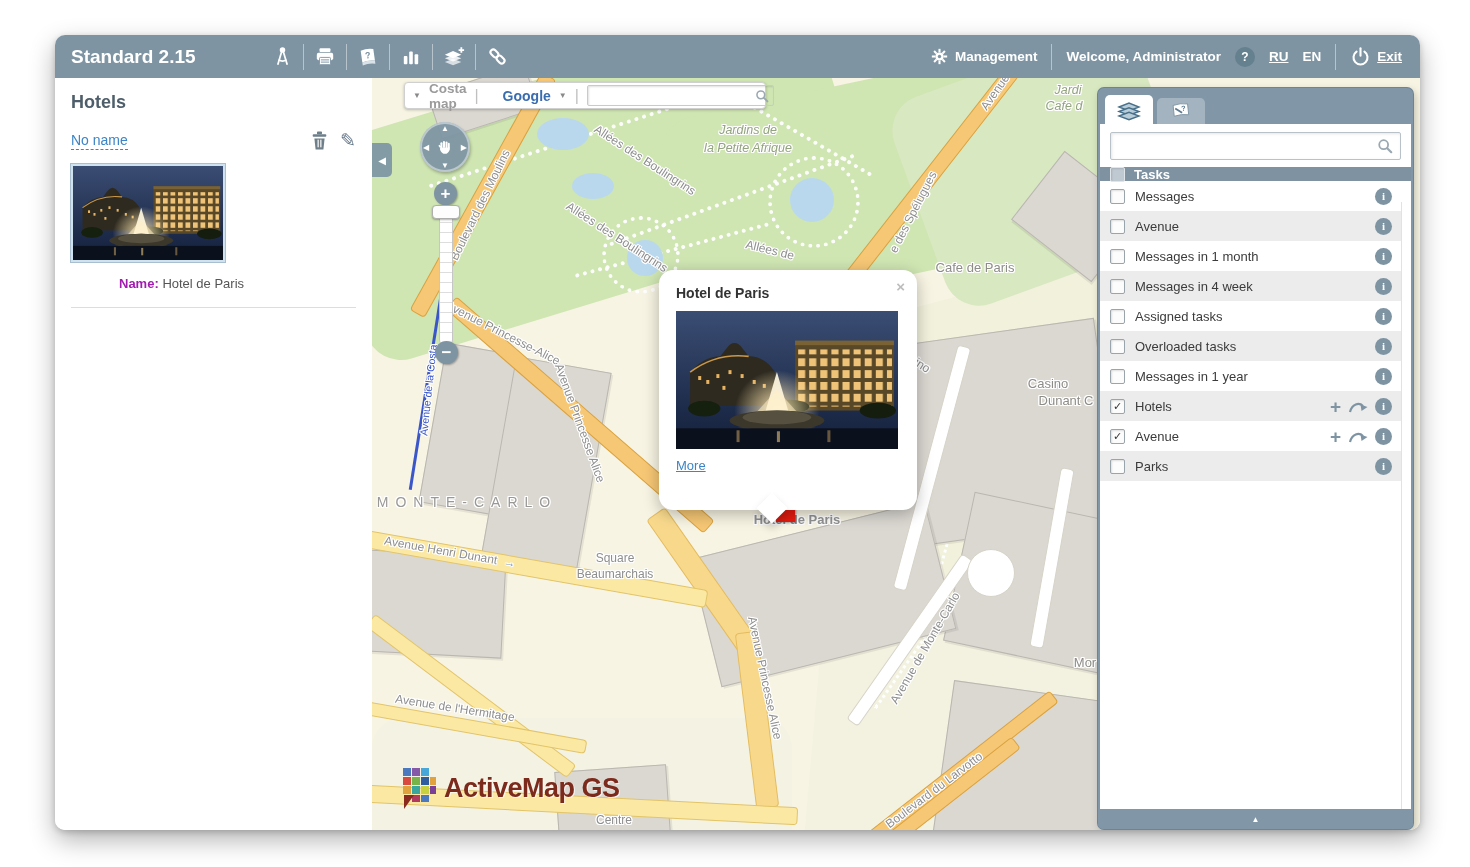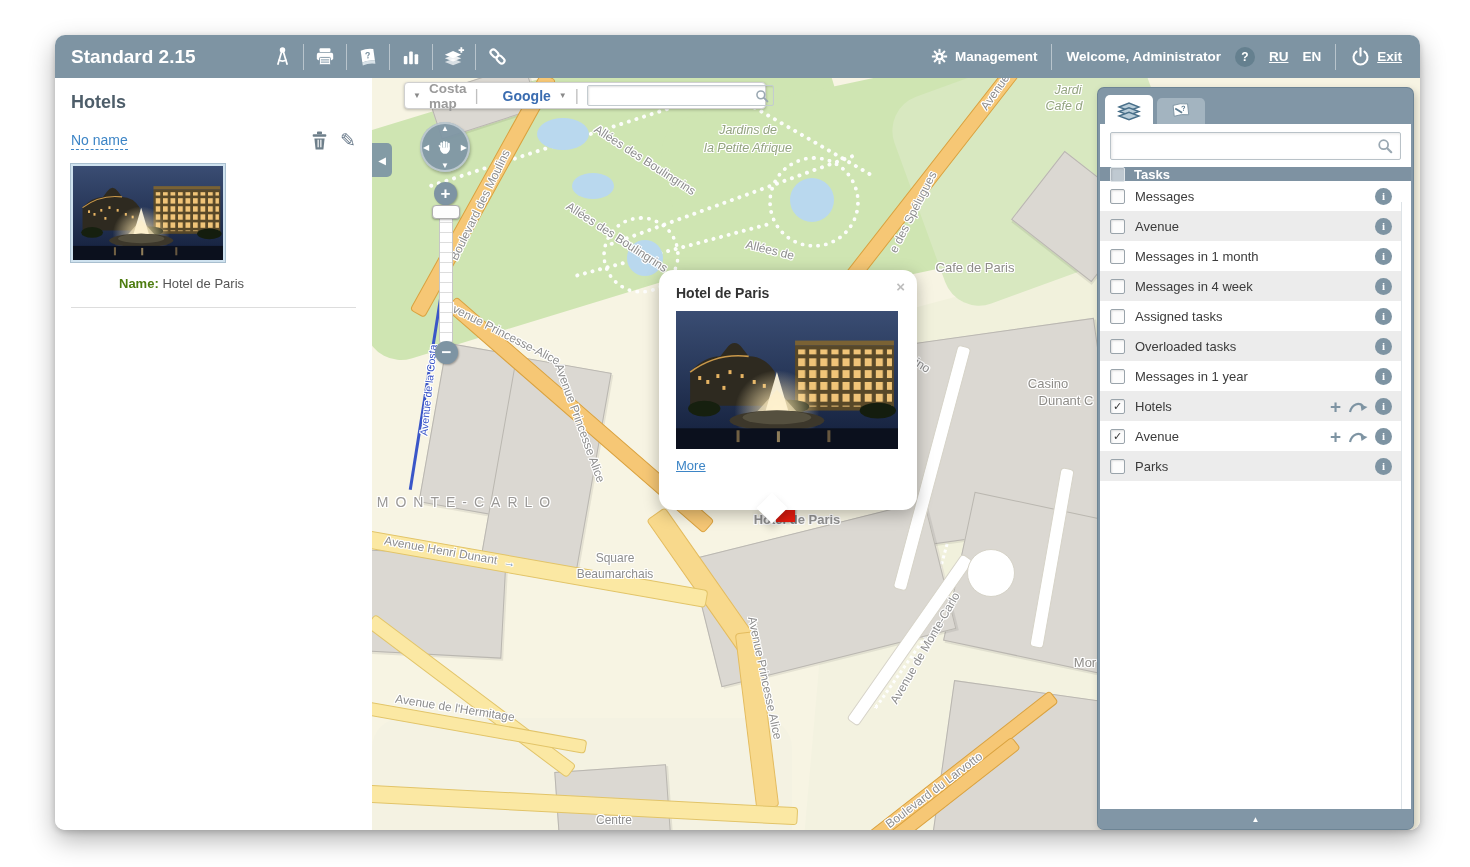--- a/index.html
+++ b/index.html
@@ -21,21 +21,21 @@
   .exit{display:flex;align-items:center;gap:6px;cursor:pointer;}
   
   .leftpanel{position:absolute;left:0;top:43px;width:317px;bottom:0;background:#fff;padding:14px 16px;box-sizing:border-box;}
   .lp-title{font-size:18px;font-weight:bold;color:#4e5e6a;margin-bottom:16px;}
   .lp-row{display:flex;align-items:center;}
   .lp-link{font-size:14px;color:#3d85c6;border-bottom:1px dashed #3d85c6;padding-bottom:1px;cursor:pointer;}
   .lp-actions{margin-left:auto;display:flex;align-items:center;gap:12px;}
   .pencil{font-size:19px;color:#68798a;cursor:pointer;}
   .thumb{margin-top:12px;width:150px;height:94px;border:2px solid #cfe2ef;outline:1px solid #a9bfcf;display:block;cursor:pointer;}
   .lp-name{margin-top:14px;font-size:13px;color:#555;}
-  .lp-name b{color:#4d7c0f;padding-left:48px;}
+  .lp-name b{color:#a21caf;padding-left:48px;}
   .lp-div{margin-top:16px;border-top:1px solid #ddd;}
   
   .map{position:absolute;left:317px;top:43px;right:0;bottom:0;background:#f7f4e3;overflow:hidden;}
   .park{position:absolute;background:#cfe5b2;border-radius:36px;z-index:1;transform:rotate(var(--r,0deg));}
   .pale{position:absolute;background:#f1f1dc;border-radius:30px;z-index:0;transform:rotate(var(--r,0deg));}
   .pond{position:absolute;background:#b9d8ee;border-radius:50%;z-index:2;}
   .dots{position:absolute;border-top:4px dotted #fff;transform:rotate(var(--r,0deg));z-index:2;opacity:.95;}
   .ring{position:absolute;border:4px dotted #fff;border-radius:50%;z-index:2;opacity:.95;}
   .road{position:absolute;transform:translate(-50%,-50%) rotate(var(--r,0deg));border-radius:4px;z-index:3;}
   .ry{background:#fbe8a3;border:1px solid #e2c468;}
@@ -415,20 +415,39 @@
     <div class="popup">
       <div class="popup-ptr"></div>
       <span class="popup-close">×</span>
       <div class="popup-title">Hotel de Paris</div>
       <svg class="popup-img" viewBox="0 0 220 140" preserveAspectRatio="none">
           <use href="#hotel-photo"></use>
         </svg>
       <a class="popup-more">More</a>
     </div>
 
+    <div class="logo">
+      <svg width="40" height="44" viewBox="0 0 40 44">
+        <rect x="5" y="2" width="8" height="8" fill="#4a79c0"></rect>
+          <rect x="14" y="2" width="8" height="8" fill="#8659a8"></rect>
+          <rect x="23" y="2" width="8" height="8" fill="#49a6d8"></rect>
+        <rect x="5" y="11" width="8" height="8" fill="#d84a3f"></rect>
+          <rect x="14" y="11" width="8" height="8" fill="#78b34a"></rect>
+          <rect x="23" y="11" width="8" height="8" fill="#2f5e9e"></rect>
+          <rect x="32" y="11" width="6" height="8" fill="#e0a23c"></rect>
+        <rect x="5" y="20" width="8" height="8" fill="#e0a23c"></rect>
+          <rect x="14" y="20" width="8" height="8" fill="#3aa79f"></rect>
+          <rect x="23" y="20" width="8" height="8" fill="#c8d23e"></rect>
+          <rect x="32" y="20" width="6" height="8" fill="#7a3f98"></rect>
+        <rect x="14" y="29" width="8" height="7" fill="#b03a60"></rect>
+          <rect x="23" y="29" width="8" height="7" fill="#4a79c0"></rect>
+        <path d="M6 29 L6 43 L16 29 Z" fill="#8a2a1e"></path>
+      </svg>
+      <span class="logo-text">ActiveMap GS</span>
+    </div>
   </div>
 
   <div class="rightpanel">
     <div class="tabs">
       <div class="tab active">
         <svg width="24" height="22" viewBox="0 0 24 22">
             <g fill="#b9cdd9" stroke="#49708a" stroke-width="1.4">
               <path d="M2 8 L12 4 L22 8 L12 12 Z"></path>
               <path d="M2 12.5 L12 8.8 L22 12.5 L12 16.2 Z"></path>
               <path d="M2 17 L12 13.3 L22 17 L12 20.7 Z"></path>

